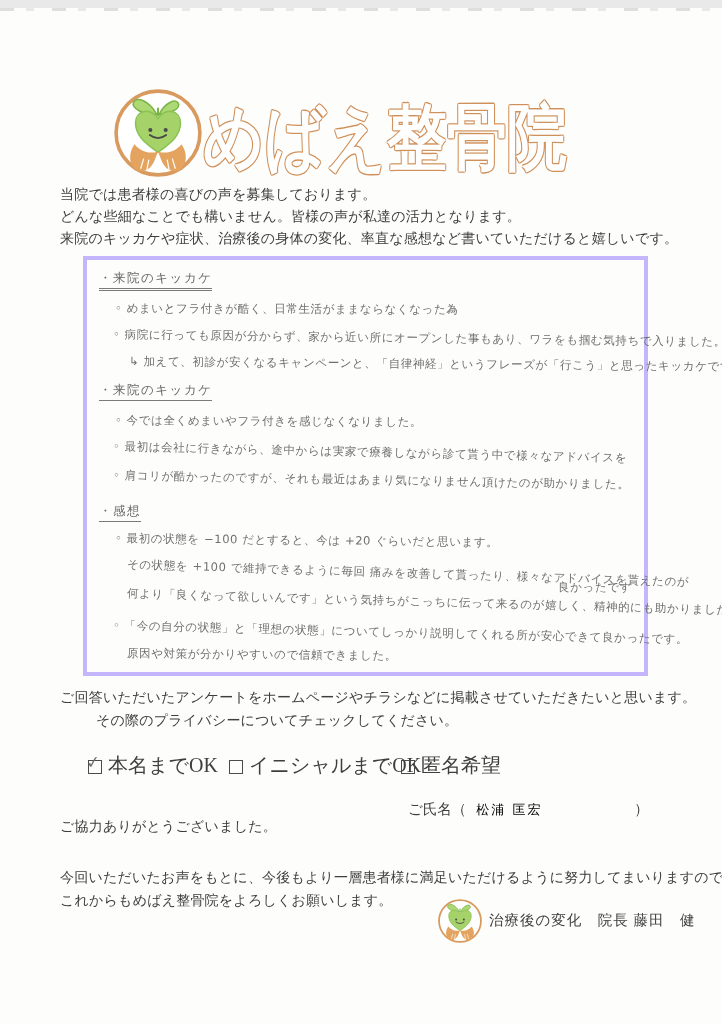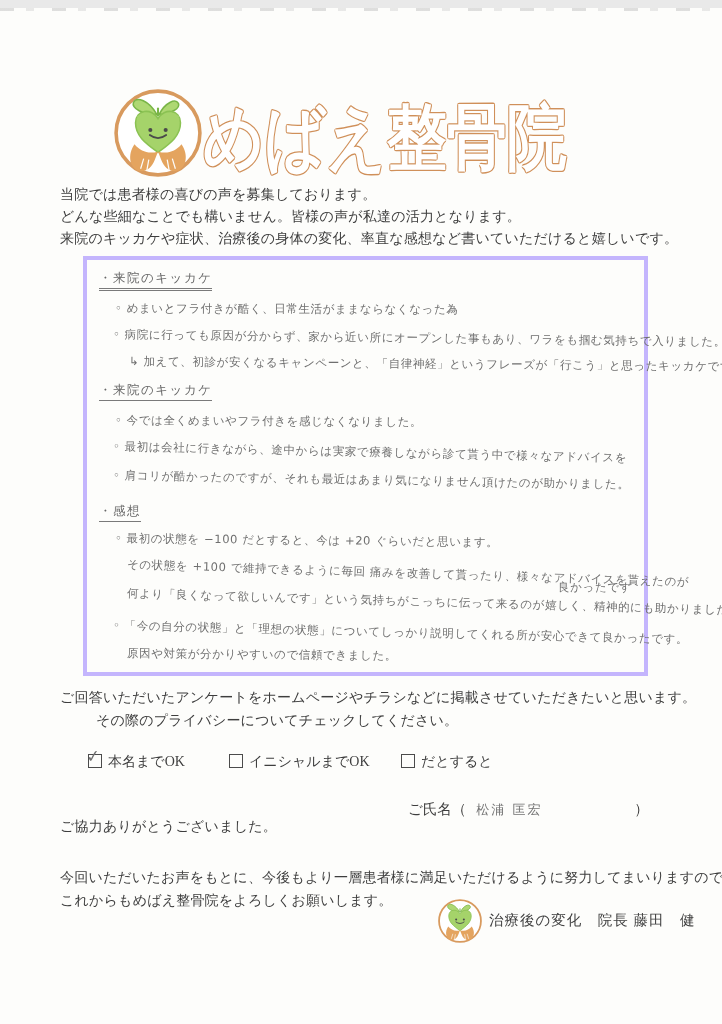--- a/index.html
+++ b/index.html
@@ -39,25 +39,25 @@
   .privacy-row{position:absolute;left:0;top:744px;width:722px;height:24px;}
   .option{position:absolute;top:0;height:22px;}
   .cb{
     position:relative;display:inline-block;width:12px;height:12px;
     border:1.5px solid #4b4b4b;vertical-align:-2px;margin-right:6px;background:transparent;
   }
   .tick{
     position:absolute;left:-3px;top:-9px;font-size:17px;color:#6f6f6f;
     font-family:"DejaVu Sans",sans-serif;transform:rotate(-6deg);
   }
-  .cb-label{font-size:14px;}
+  .cb-label{font-size:20px;}
   
   .name-row{position:absolute;left:408px;top:792px;display:flex;align-items:flex-end;font-size:14.5px;}
   .name-value{
-    display:inline-block;min-width:158px;padding-left:10px;color:#737373;
+    display:inline-block;min-width:158px;padding-left:10px;color:#000000;
     font-family:"DejaVu Sans",sans-serif;font-size:13px;letter-spacing:2px;
   }
   .sig{position:absolute;left:489px;top:903px;font-size:14.5px;letter-spacing:1px;white-space:nowrap;}
 </style>
 </head>
 <body>
 
 <div class="paper">
 
   <div class="scan-noise-top"></div>
@@ -117,21 +117,21 @@
   <span class="printline" style="left:96px;top:704px">その際のプライバシーについてチェックしてください。</span>
 
   <div class="privacy-row">
     <div class="option" style="left:88px">
       <span class="cb"><span class="tick">✓</span></span><span class="cb-label">本名までOK</span>
     </div>
     <div class="option" style="left:229px">
       <span class="cb"></span><span class="cb-label">イニシャルまでOK</span>
     </div>
     <div class="option" style="left:401px">
-      <span class="cb"></span><span class="cb-label">だとすると</span>
+      <span class="cb"></span><span class="cb-label">匿名希望</span>
     </div>
   </div>
 
   <div class="name-row">
     <span>ご氏名（</span>
     <span class="name-value">松浦 匡宏</span>
     <span>）</span>
   </div>
 
   <span class="printline" style="left:60px;top:810px">ご協力ありがとうございました。</span>

